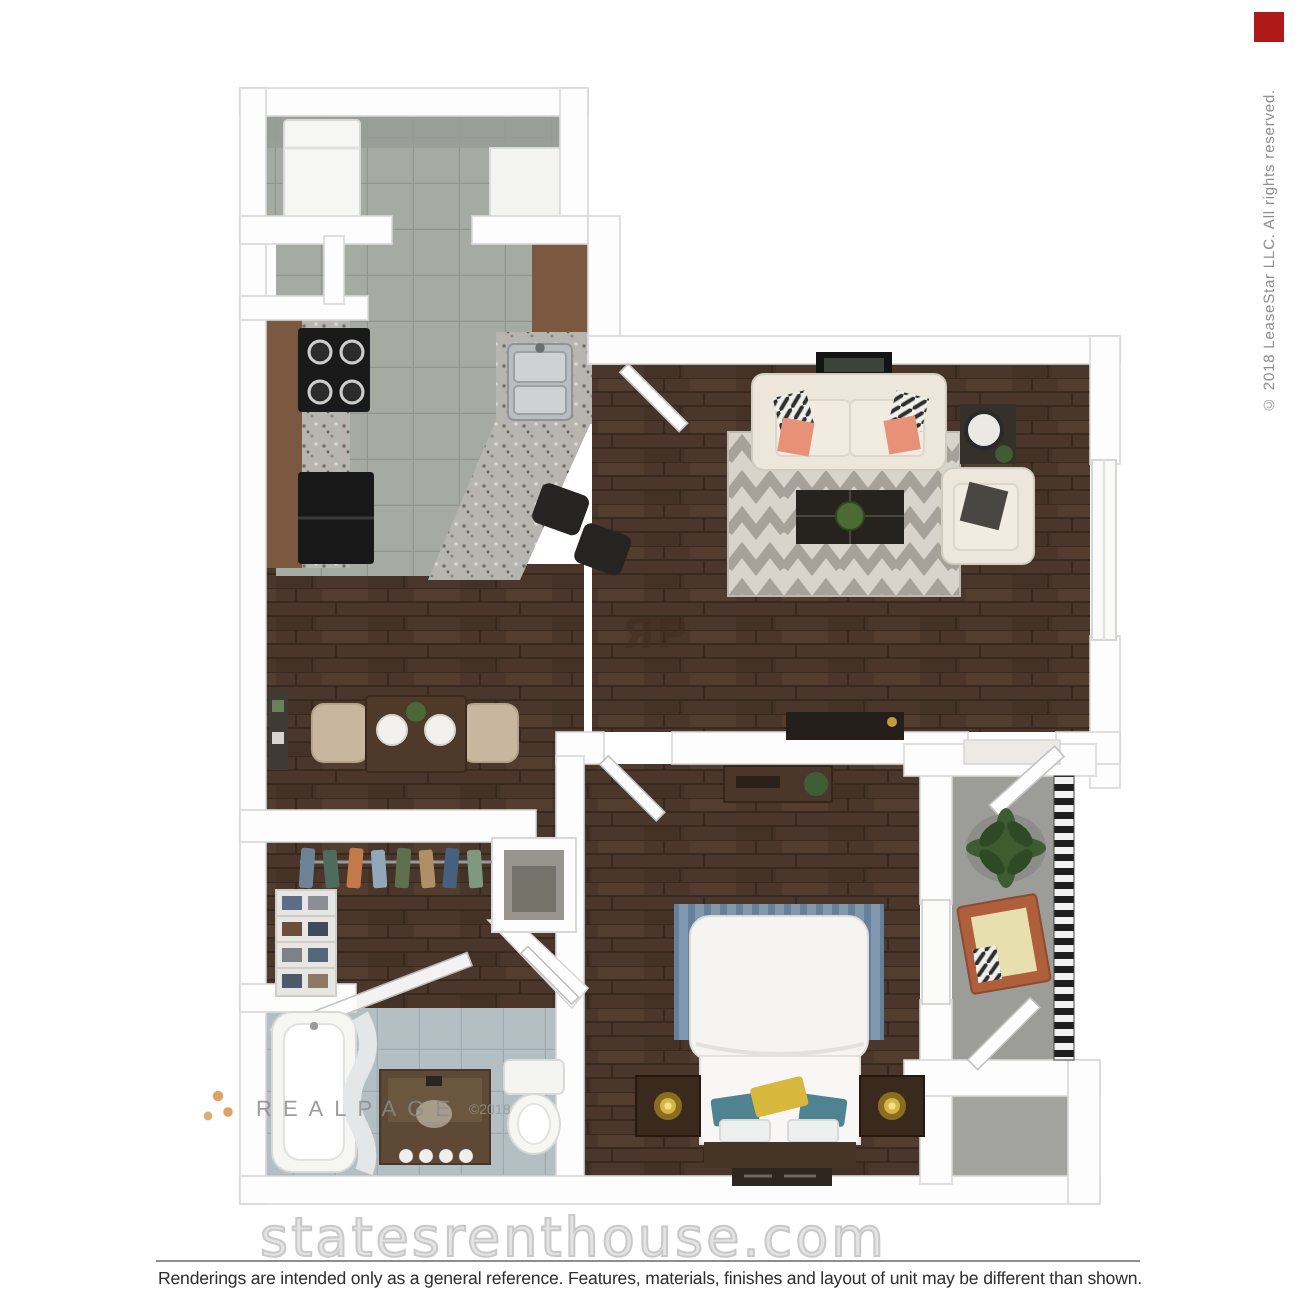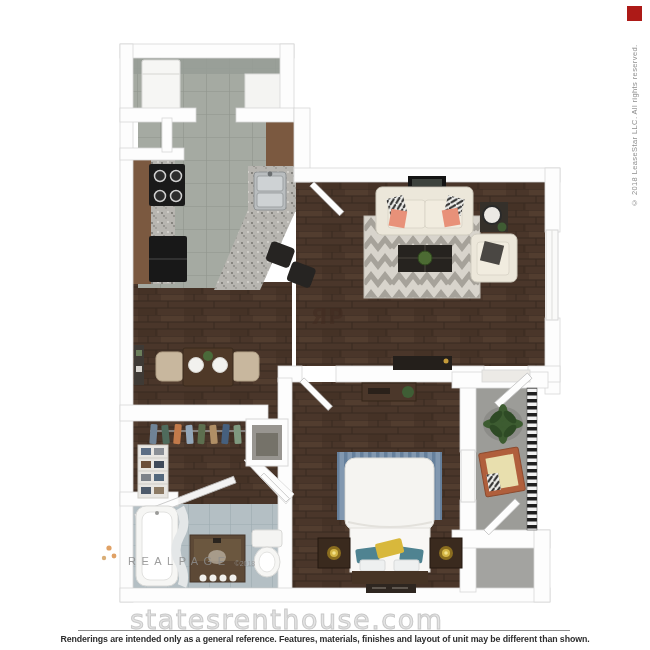--- a/index.html
+++ b/index.html
@@ -11,30 +11,30 @@
   
   .copyright-vertical{
     position:absolute;top:22px;right:6px;height:185px;width:14px;
     writing-mode:vertical-rl;transform:rotate(180deg);
     font-size:7.5px;letter-spacing:.4px;color:#8f8f8f;white-space:nowrap;
     font-family:"Liberation Sans",sans-serif;}
   
   .rp-watermark{position:absolute;left:311px;top:305px;font-size:21px;font-weight:bold;
     color:rgba(66,44,33,.55);letter-spacing:1px;font-family:"DejaVu Sans",sans-serif;}
   
-  .realpage{position:absolute;left:100px;top:543px;display:flex;align-items:flex-end;gap:6px;}
+  .realpage{position:absolute;left:100px;top:543px;display:flex;align-items:center;gap:6px;}
   .realpage-label{font-size:11px;letter-spacing:5.5px;color:rgba(140,140,140,.85);}
   .realpage-suffix{font-size:7px;color:rgba(150,150,150,.8);margin-left:-2px;}
   
   .site-watermark{position:absolute;left:130px;top:604px;width:520px;text-align:left;
     font-size:27px;letter-spacing:1.5px;color:#e4e4e4;
     -webkit-text-stroke:1px #c9c9c9;font-family:"DejaVu Sans",sans-serif;}
   .footer-divider{position:absolute;left:78px;top:630px;width:492px;height:1px;background:#8e8e8e;}
   .disclaimer{position:absolute;left:0;top:634px;width:650px;text-align:center;
-    font-size:8.8px;color:#2e2e2e;font-weight:700;letter-spacing:-0.1px;}
+    font-size:8.8px;color:#2e2e2e;font-weight:400;letter-spacing:-0.1px;}
 </style>
 </head>
 <body>
 
 <div class="canvas">
 
   <svg class="plan-svg" width="650" height="650" viewBox="0 0 650 650">
     <defs>
       <pattern id="wood" width="46" height="21" patternUnits="userSpaceOnUse">
         <rect width="46" height="21" fill="#4a362a"></rect>

